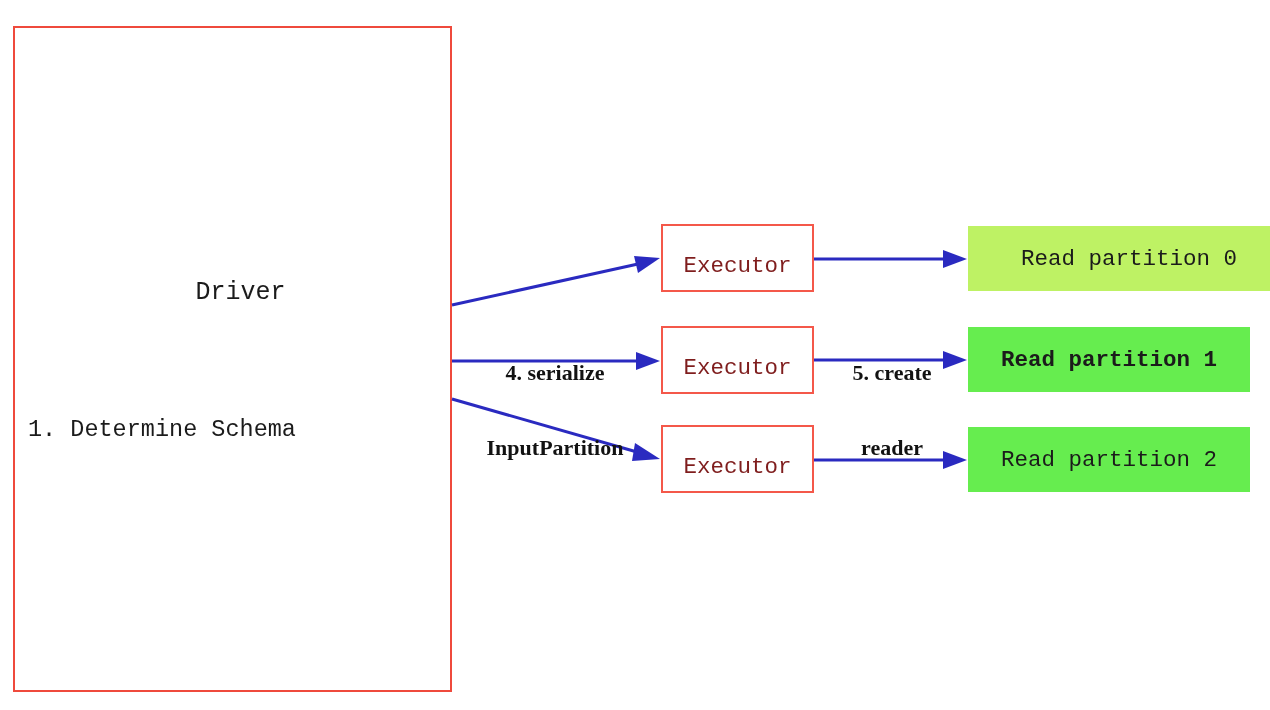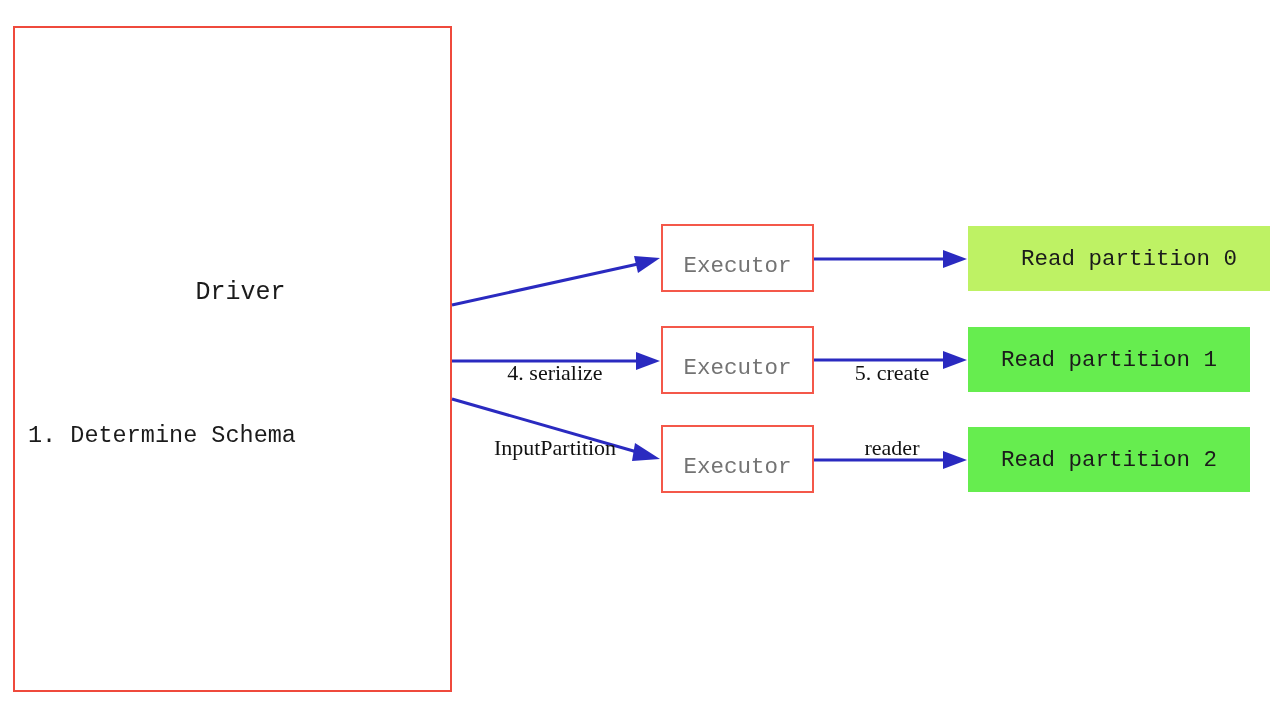--- a/index.html
+++ b/index.html
@@ -54,46 +54,46 @@
   .driver-steps {
     position: absolute;
     font-family: "Liberation Mono", "DejaVu Sans Mono", monospace;
     font-size: 23.5px;
     line-height: 26px;
     color: #1b1b1b;
     white-space: pre;
   }
   .driver-steps div {
     white-space: pre;
-    margin-top: 6px;
   }
   .executor-label {
     font-family: "Liberation Mono", "DejaVu Sans Mono", monospace;
     font-size: 22.5px;
-    color: #737373;
+    color: #7f1d1d;
     white-space: pre;
     margin-top: 16px;
   }
   .partition-label {
     font-family: "Liberation Mono", "DejaVu Sans Mono", monospace;
     font-size: 22.5px;
     color: #1b1b1b;
     white-space: pre;
   }
   .edge-label {
     position: absolute;
     font-family: "Liberation Serif", "DejaVu Serif", serif;
     font-size: 22px;
     line-height: 25px;
     color: #121212;
     text-align: center;
     white-space: pre;
   }
   .edge-label div {
     white-space: pre;
+    font-weight: bold;
   }
 </style>
 </head>
 <body>
 
 <div id="canvas">
 
   <div class="box driver-box" style="left:13px; top:26px; width:439px; height:666px;"></div>
 
   <div class="driver-title" style="left:13px; top:278px; width:439px;">Driver</div>
@@ -111,21 +111,21 @@
   </div>
 
   <div class="box executor-box" style="left:661px; top:425px; width:153px; height:68px;">
     <span class="executor-label">Executor</span>
   </div>
 
   <div class="box partition-box" style="left:968px; top:226px; width:322px; height:65px; background:#bef264;">
     <span class="partition-label">Read partition 0</span>
   </div>
 
-  <div class="box partition-box" style="left:968px; top:327px; width:282px; height:65px; background:#66ed4f;">
+  <div class="box partition-box" style="left:968px; top:327px; width:282px; height:65px; background:#66ed4f;font-weight:bold;">
     <span class="partition-label">Read partition 1</span>
   </div>
 
   <div class="box partition-box" style="left:968px; top:427px; width:282px; height:65px; background:#66ed4f;">
     <span class="partition-label">Read partition 2</span>
   </div>
 
   <svg class="layer" viewBox="0 0 1270 710">
 
     <g>

